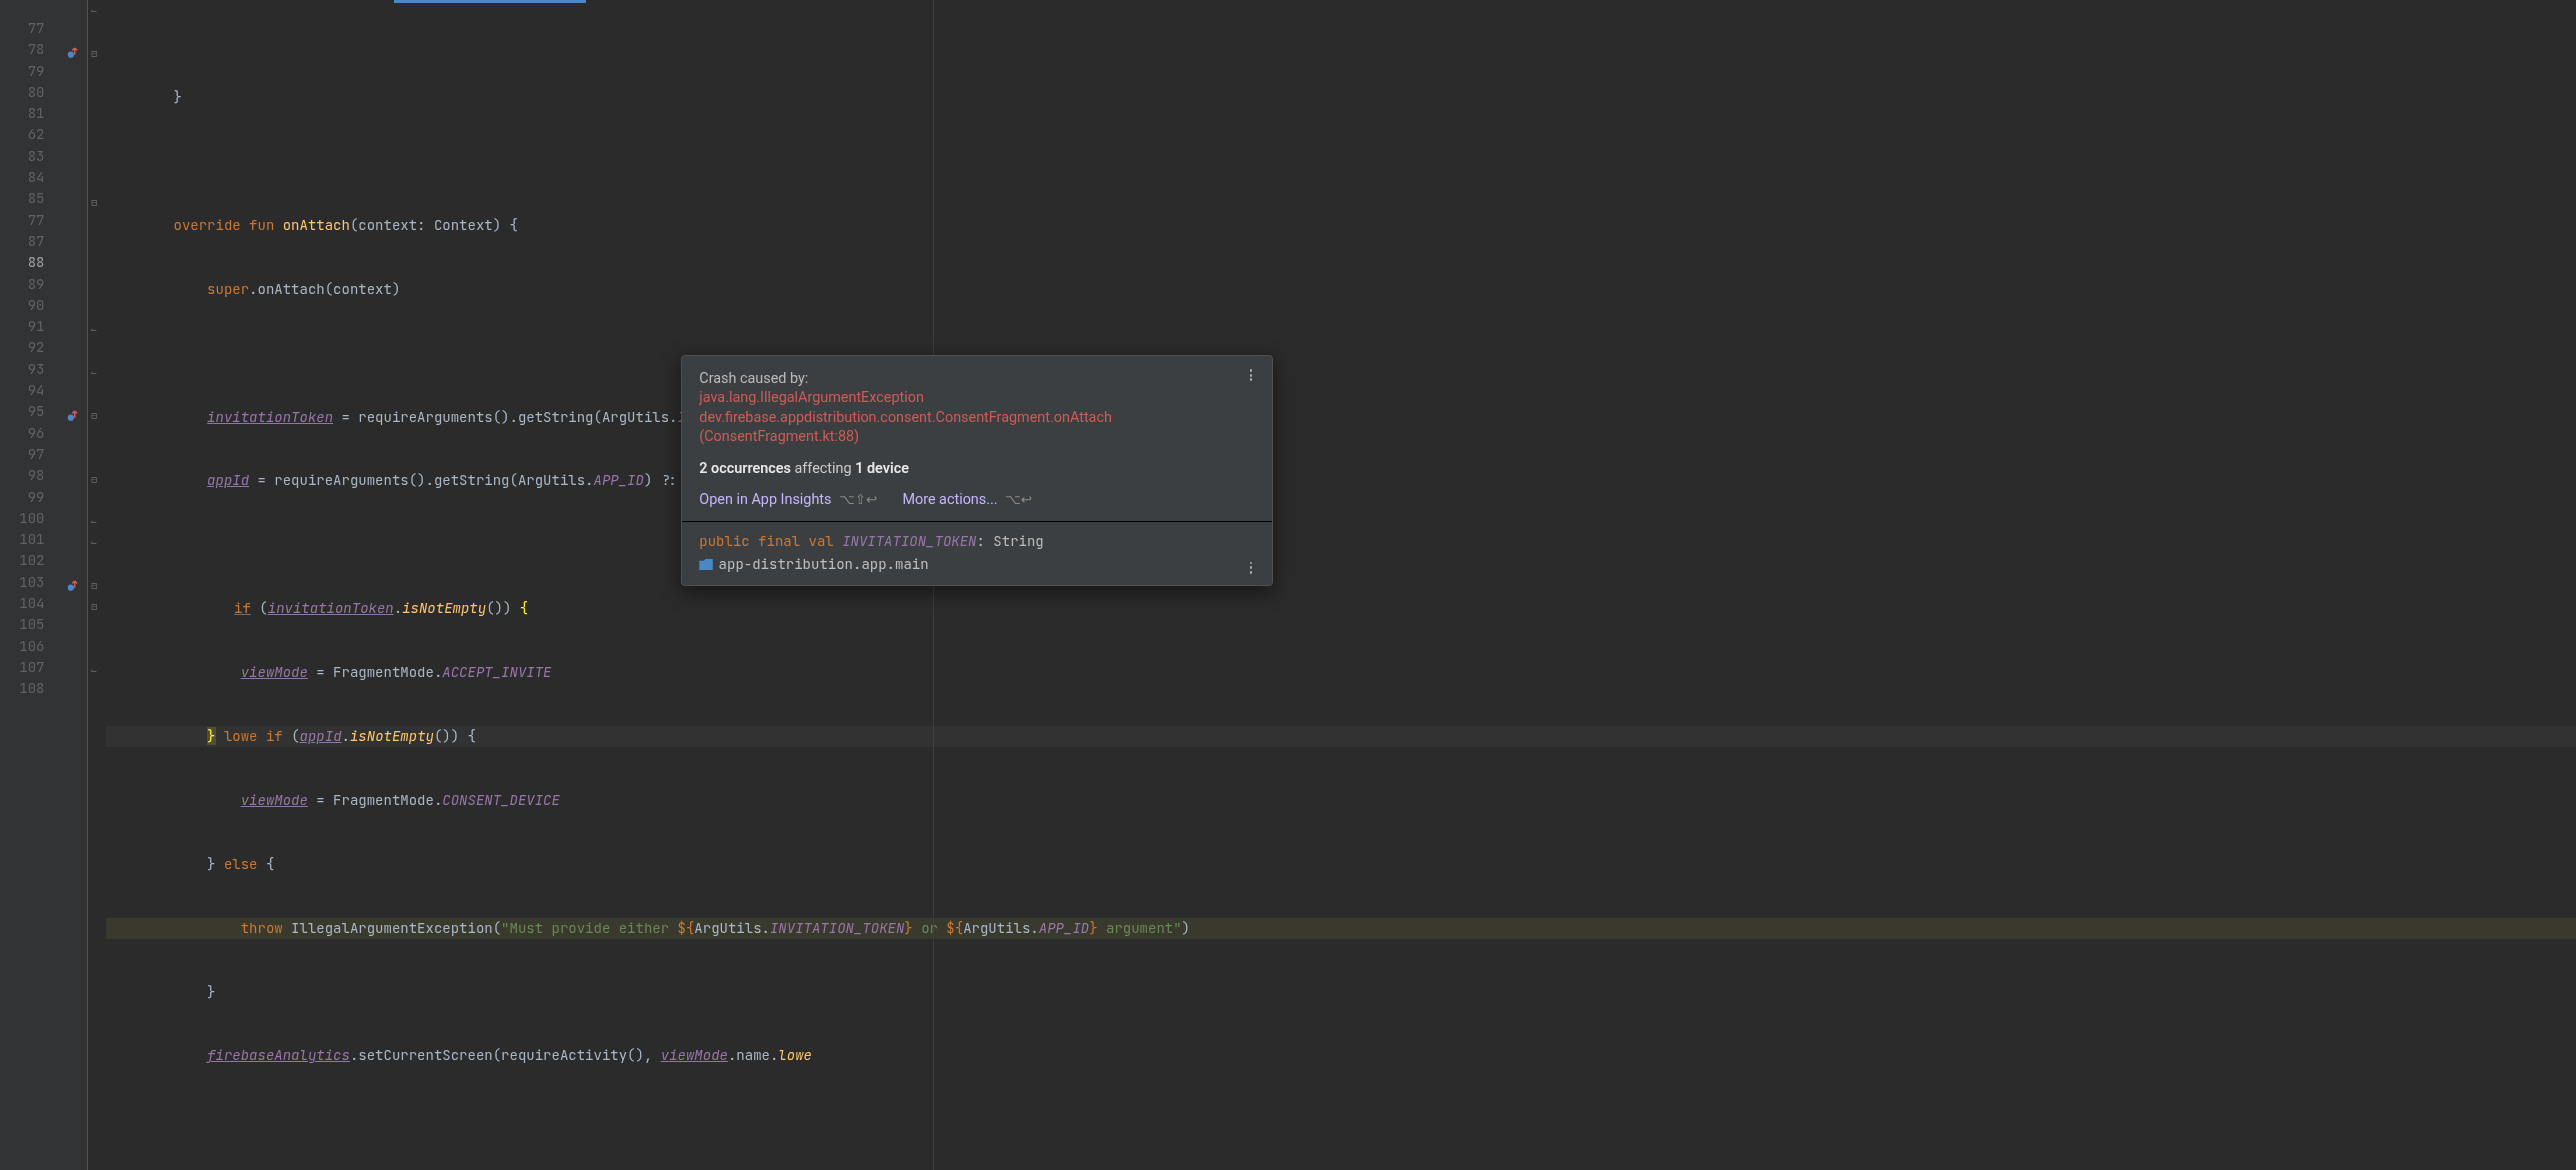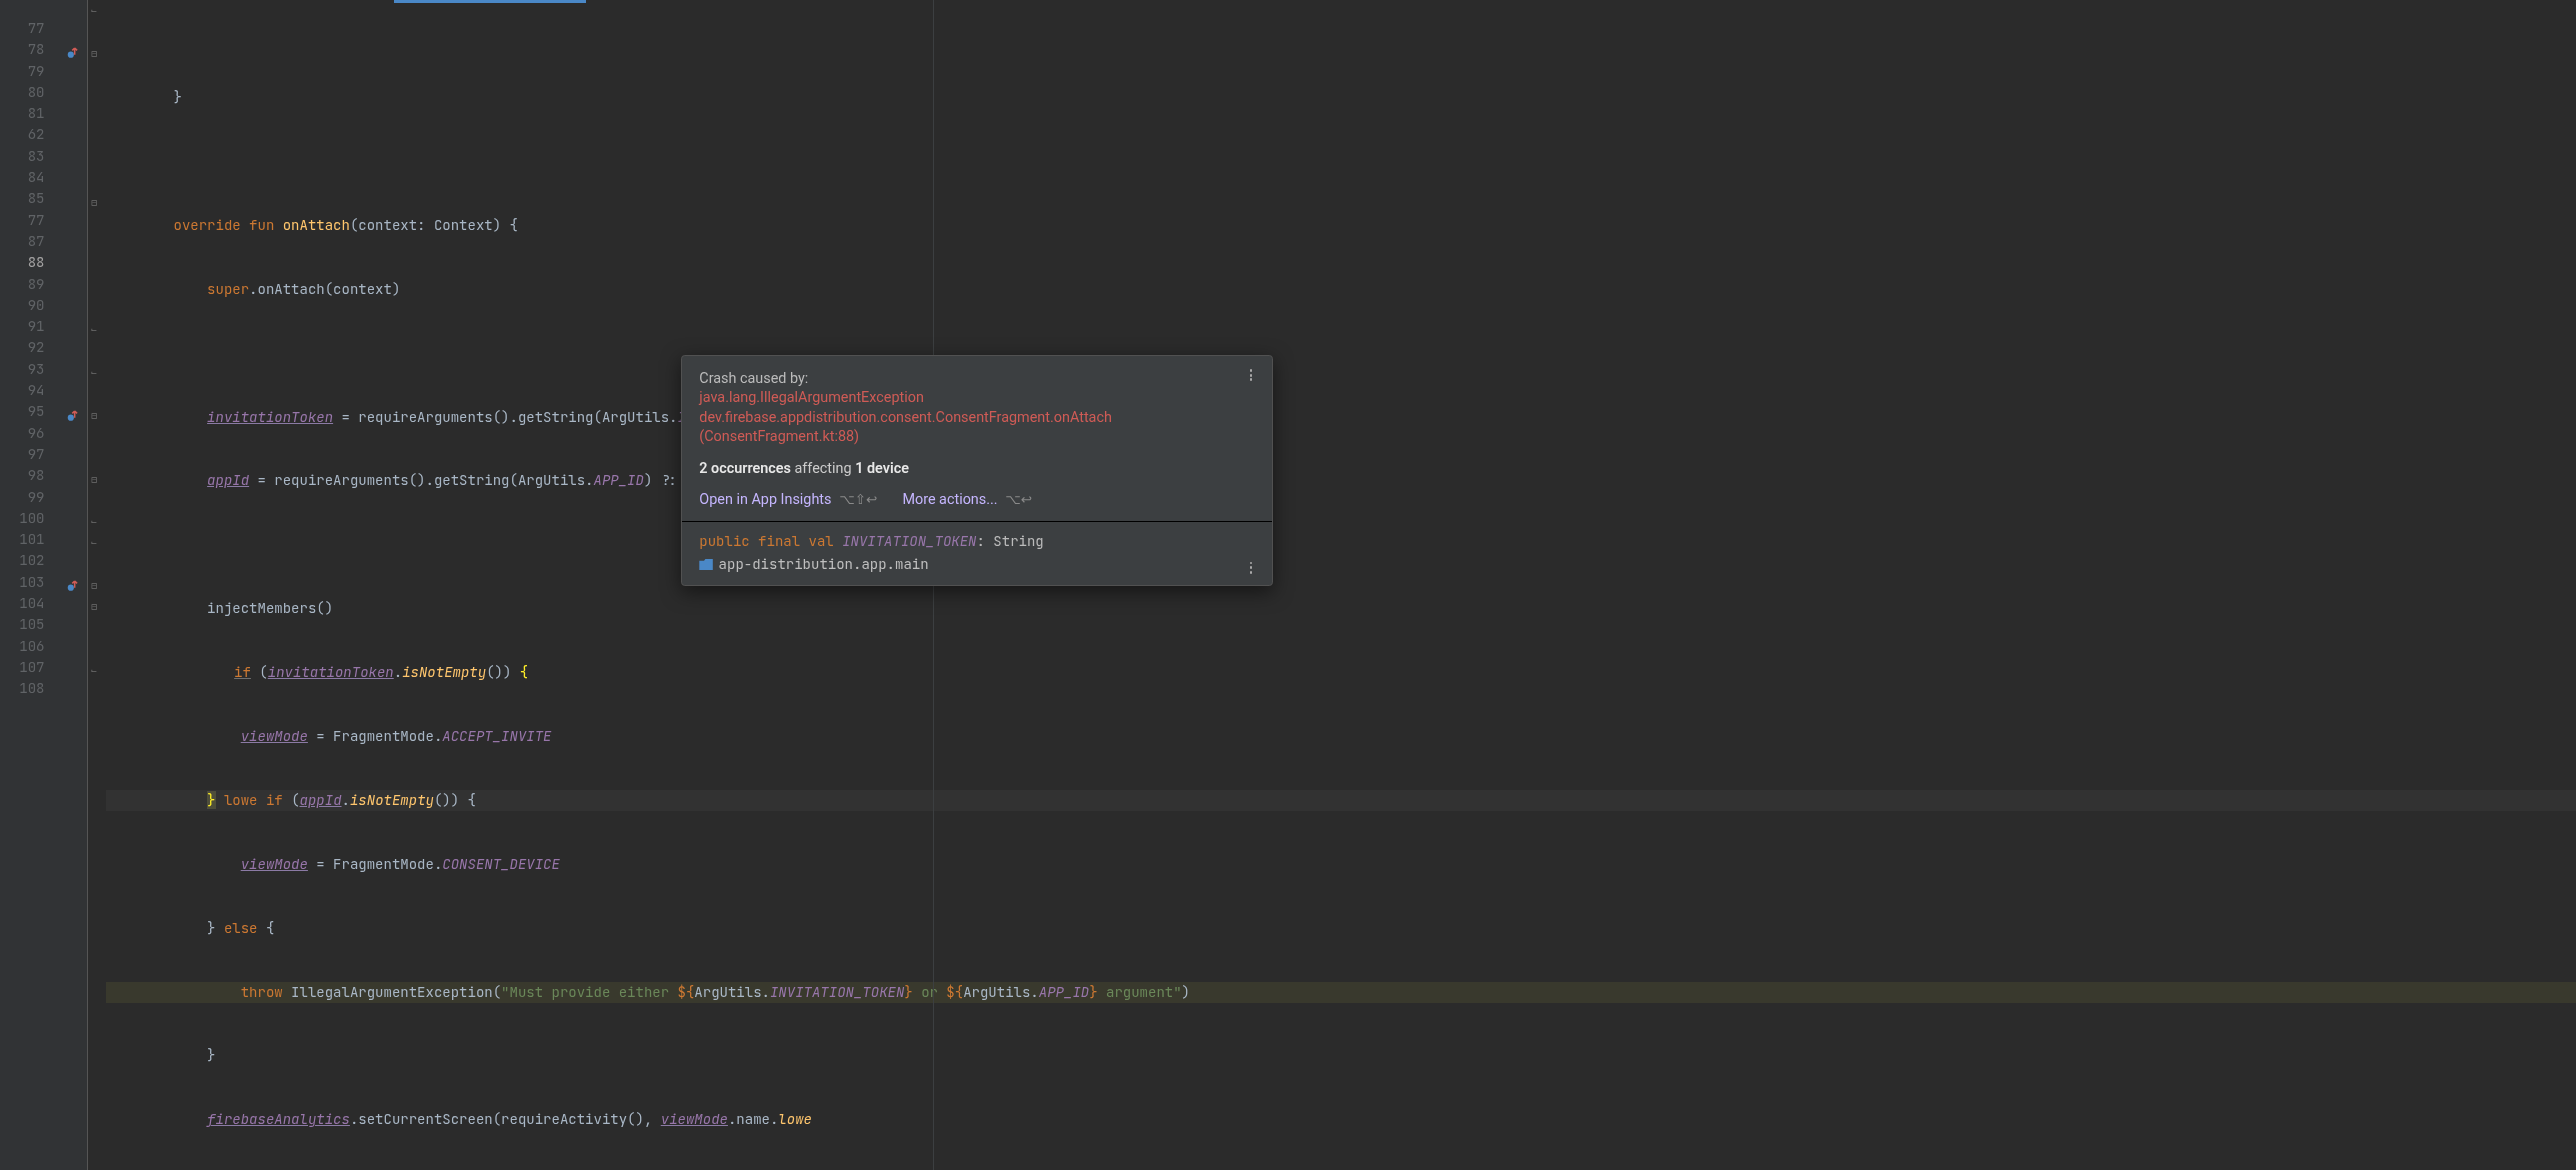--- a/index.html
+++ b/index.html
@@ -269,21 +269,20 @@
     <div class="right-margin"></div>
 
     <div class="row"><span>        }</span></div>
     <div class="row"></div>
     <div class="row">        <span class="kw">override</span> <span class="kw">fun</span> <span class="fn">onAttach</span><span>(context: Context) {</span></div>
     <div class="row">            <span class="kw">super</span><span>.onAttach(context)</span></div>
     <div class="row"></div>
     <div class="row">            <span class="under-p">invitationToken</span><span> = requireArguments().getString(ArgUtils.</span><span class="const">INVITATION_TOKEN</span><span>) ?: </span><span class="str">""</span></div>
     <div class="row">            <span class="under-p">appId</span><span> = requireArguments().getString(ArgUtils.</span><span class="const">APP_ID</span><span>) ?: </span><span class="str">""</span></div>
     <div class="row"></div>
-    <div class="row"><span>            injectMembers()</span></div>
     <div class="row">            <span class="kw under">if</span><span> (</span><span class="under-p">invitationToken</span><span>.</span><span class="fn-i">isNotEmpty</span><span>()) </span><span class="brace-y">{</span></div>
     <div class="row">                <span class="under-p">viewMode</span><span> = FragmentMode.</span><span class="const">ACCEPT_INVITE</span></div>
     <div class="row current">            <span class="brace-y rbrace-hl">}</span><span class="kw"> lowe if </span><span>(</span><span class="under-p">appId</span><span>.</span><span class="fn-i">isNotEmpty</span><span>()) {</span></div>
     <div class="row">                <span class="under-p">viewMode</span><span> = FragmentMode.</span><span class="const">CONSENT_DEVICE</span></div>
     <div class="row">            <span>} </span><span class="kw">else</span><span> {</span></div>
     <div class="row hl">                <span class="kw">throw</span><span> IllegalArgumentException(</span><span class="str">"Must provide either </span><span class="kw">${</span><span>ArgUtils.</span><span class="const">INVITATION_TOKEN</span><span class="kw">}</span><span class="str"> or </span><span class="kw">${</span><span>ArgUtils.</span><span class="const">APP_ID</span><span class="kw">}</span><span class="str"> argument"</span><span>)</span></div>
     <div class="row"><span>            }</span></div>
     <div class="row">            <span class="under-p">firebaseAnalytics</span><span>.setCurrentScreen(requireActivity(), </span><span class="under-p">viewMode</span><span>.name.</span><span class="fn-i">lowe</span></div>
     
     

